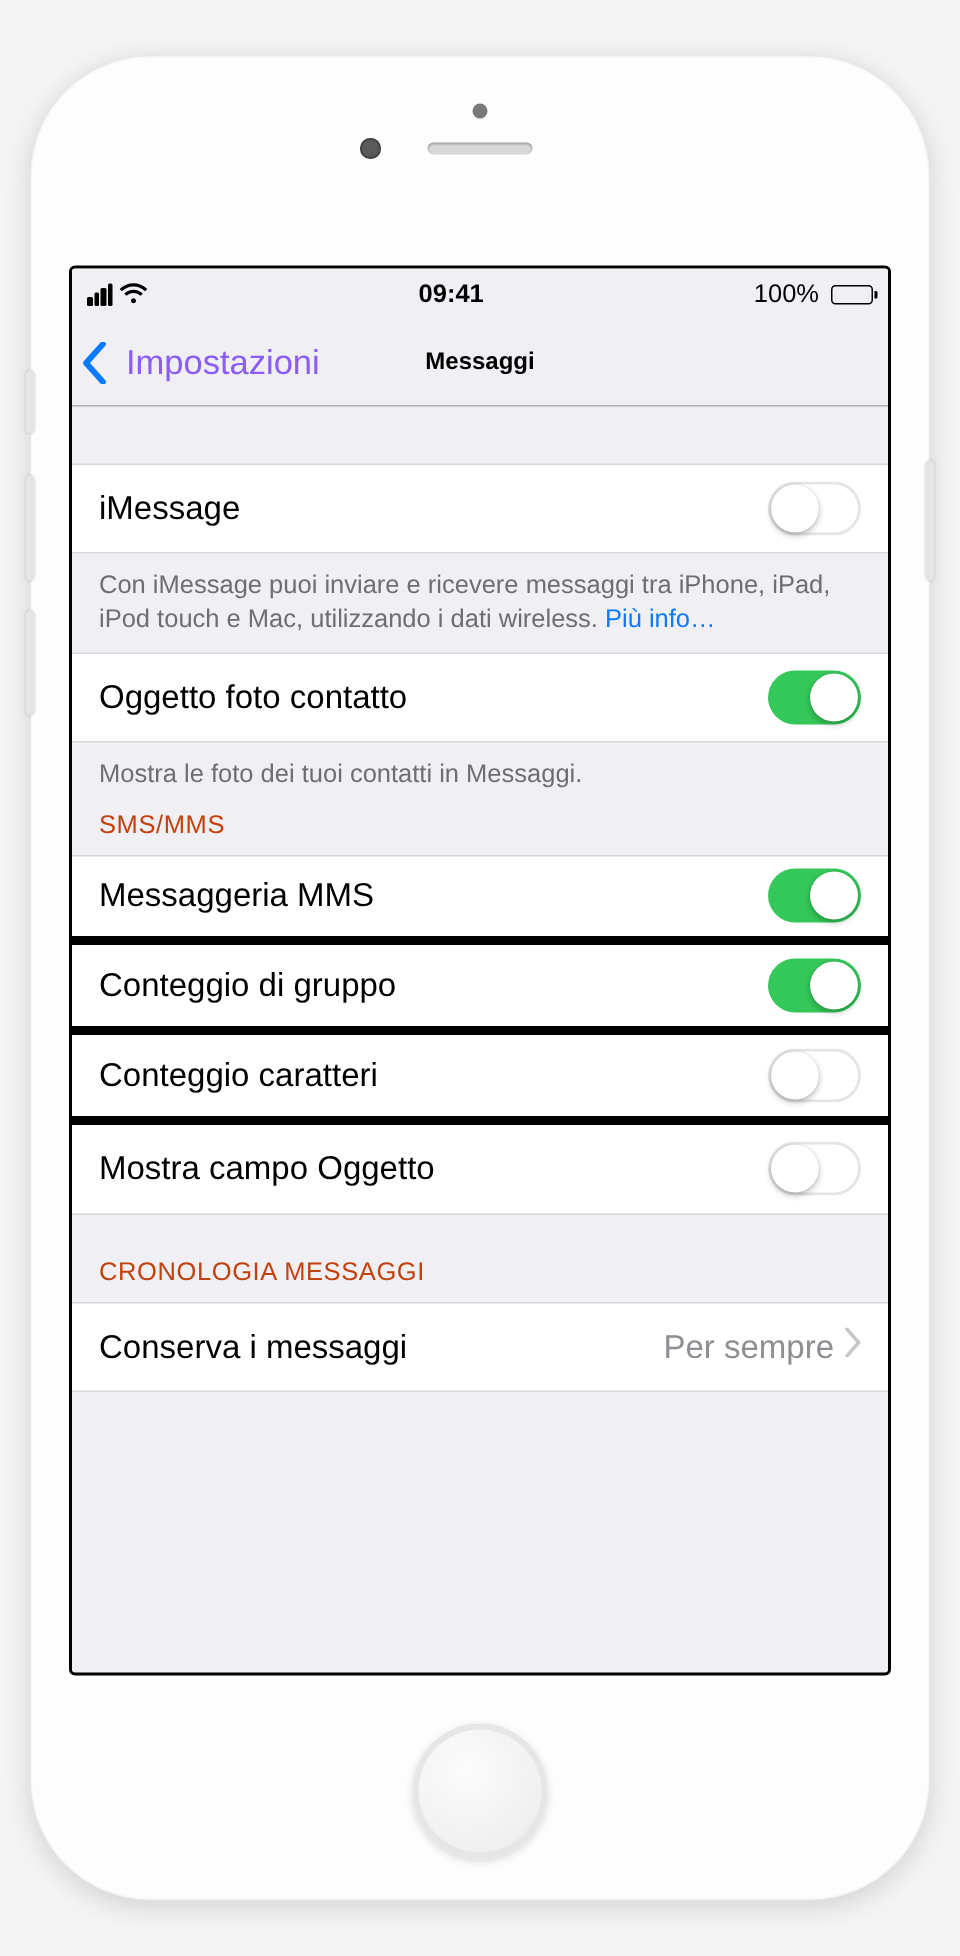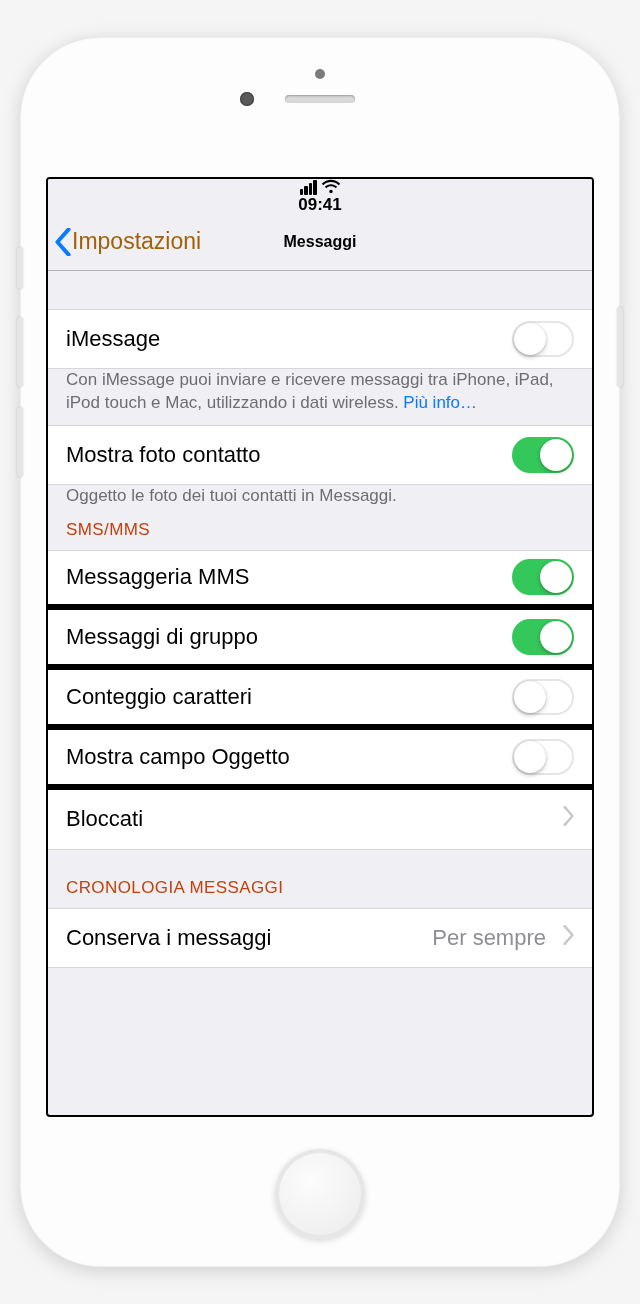--- a/index.html
+++ b/index.html
@@ -69,21 +69,20 @@
 
   
   .statusbar {
     height: 34px;
     background: #efeff4;
     display: flex;
     align-items: center;
     justify-content: space-between;
     padding: 0 10px;
     font-size: 17px;
-    flex-direction: column;
   }
   .statusbar .left, .statusbar .right { display: flex; align-items: center; gap: 4px; }
   .bars { display: flex; align-items: flex-end; gap: 1px; }
   .bars span { width: 3.5px; background:#000; border-radius:1px; }
   .bars span:nth-child(1){height:6px;} .bars span:nth-child(2){height:9px;}
   .bars span:nth-child(3){height:12px;} .bars span:nth-child(4){height:15px;}
   .wifi-svg{width:20px;height:16px;}
   .time { font-weight:600; }
   .battery { display:flex; align-items:center; gap:8px; font-weight:500;}
   .battery-shell { width:28px; height:13px; border:1.5px solid #000; border-radius:3px; position:relative; }
@@ -93,43 +92,43 @@
   
   .navbar {
     height: 58px;
     background: #efeff4;
     border-bottom: 1px solid #b2b2b4;
     position: relative;
     display:flex; align-items:center;
   }
   .nav-back {
     position:absolute; left:6px; display:flex; align-items:center;
-    color:#a16207; font-size:23px; gap:0px;
+    color:#8b5cf6; font-size:23px; gap:12px;
   }
   .nav-back svg{width:18px;height:28px;}
   .nav-title {
     margin:0 auto; font-weight:600; font-size:16px; color:#000;
   }
 
   
   .content { flex:1; overflow:hidden; }
   .group-space { height: 38px; }
   .cell {
     background:#fff; min-height:60px;
     display:flex; align-items:center;
     padding: 0 18px;
     border-bottom: 6px solid #000000;
     font-size:22px; color:#000;
     justify-content: space-between;
   }
   .cell:first-of-type{ border-top:1px solid #d6d6d8; }
   .cell .label { flex:1; }
-  .cell .detail { color:#8e8e93; font-size:22px; margin-right:16px; }
+  .cell .detail { color:#8e8e93; font-size:22px; margin-right:6px; }
   .footer-text, .header-text {
-    padding: 0 18px 10px 18px;
+    padding: 10px 18px 10px 18px;
     font-size: 17px; color:#6d6d72;
     line-height:1.35;
   }
   .section-header { padding:8px 18px 10px 18px; font-size:17px; color:#c2410c; letter-spacing:.4px; }
   .link { color:#0a7aff; }
 
   
   .toggle {
     width:62px; height:36px; border-radius:18px;
     position:relative; flex-shrink:0;
@@ -206,61 +205,53 @@
               <span class="knob"></span>
             </span>
         </div>
       </div>
       <div class="footer-text">
         <span>Con iMessage puoi inviare e ricevere messaggi tra iPhone, iPad, iPod touch e Mac, utilizzando i dati wireless. </span><span class="link">Più info…</span>
       </div>
 
       <div class="group">
         <div class="cell group-top-border">
-          <span class="label">Mostra foto contatto</span>
+          <span class="label">Oggetto foto contatto</span>
           <span class="toggle on">
               <span class="knob"></span>
             </span>
         </div>
       </div>
-      <div class="footer-text" style="padding-bottom:4px">Oggetto le foto dei tuoi contatti in Messaggi.</div>
+      <div class="footer-text" style="padding-bottom:4px">Mostra le foto dei tuoi contatti in Messaggi.</div>
 
       <div class="section-header">SMS/MMS</div>
       <div class="group">
         <div class="cell group-top-border">
           <span class="label">Messaggeria MMS</span>
           <span class="toggle on">
               <span class="knob"></span>
             </span>
         </div>
         <div class="cell">
-          <span class="label">Messaggi di gruppo</span>
+          <span class="label">Conteggio di gruppo</span>
           <span class="toggle on">
               <span class="knob"></span>
             </span>
         </div>
         <div class="cell">
           <span class="label">Conteggio caratteri</span>
           <span class="toggle off">
               <span class="knob"></span>
             </span>
         </div>
         <div class="cell">
           <span class="label">Mostra campo Oggetto</span>
           <span class="toggle off">
               <span class="knob"></span>
             </span>
-        </div>
-        <div class="cell">
-          <span class="label">Bloccati</span>
-          <span class="chevron">
-            <svg viewBox="0 0 10 18">
-                <path d="M2 1l7 8-7 8" stroke="#c7c7cc" stroke-width="2.2" fill="none" stroke-linecap="round" stroke-linejoin="round"></path>
-              </svg>
-          </span>
         </div>
       </div>
 
       <div class="section-header" style="padding-top:28px">CRONOLOGIA MESSAGGI</div>
       <div class="group">
         <div class="cell group-top-border">
           <span class="label">Conserva i messaggi</span>
           <span class="detail">Per sempre</span>
           <span class="chevron">
             <svg viewBox="0 0 10 18">

